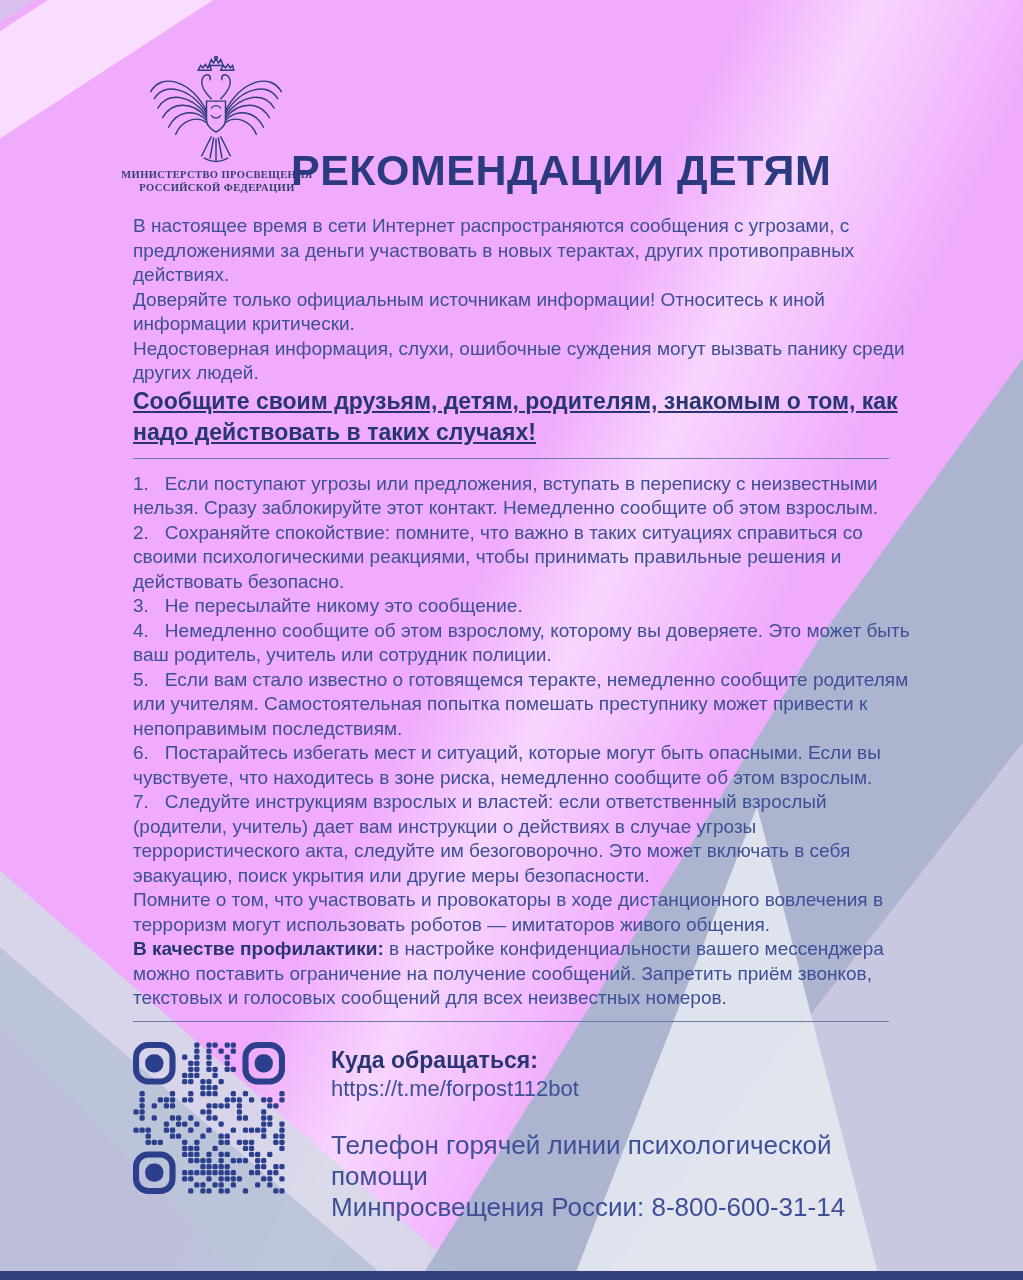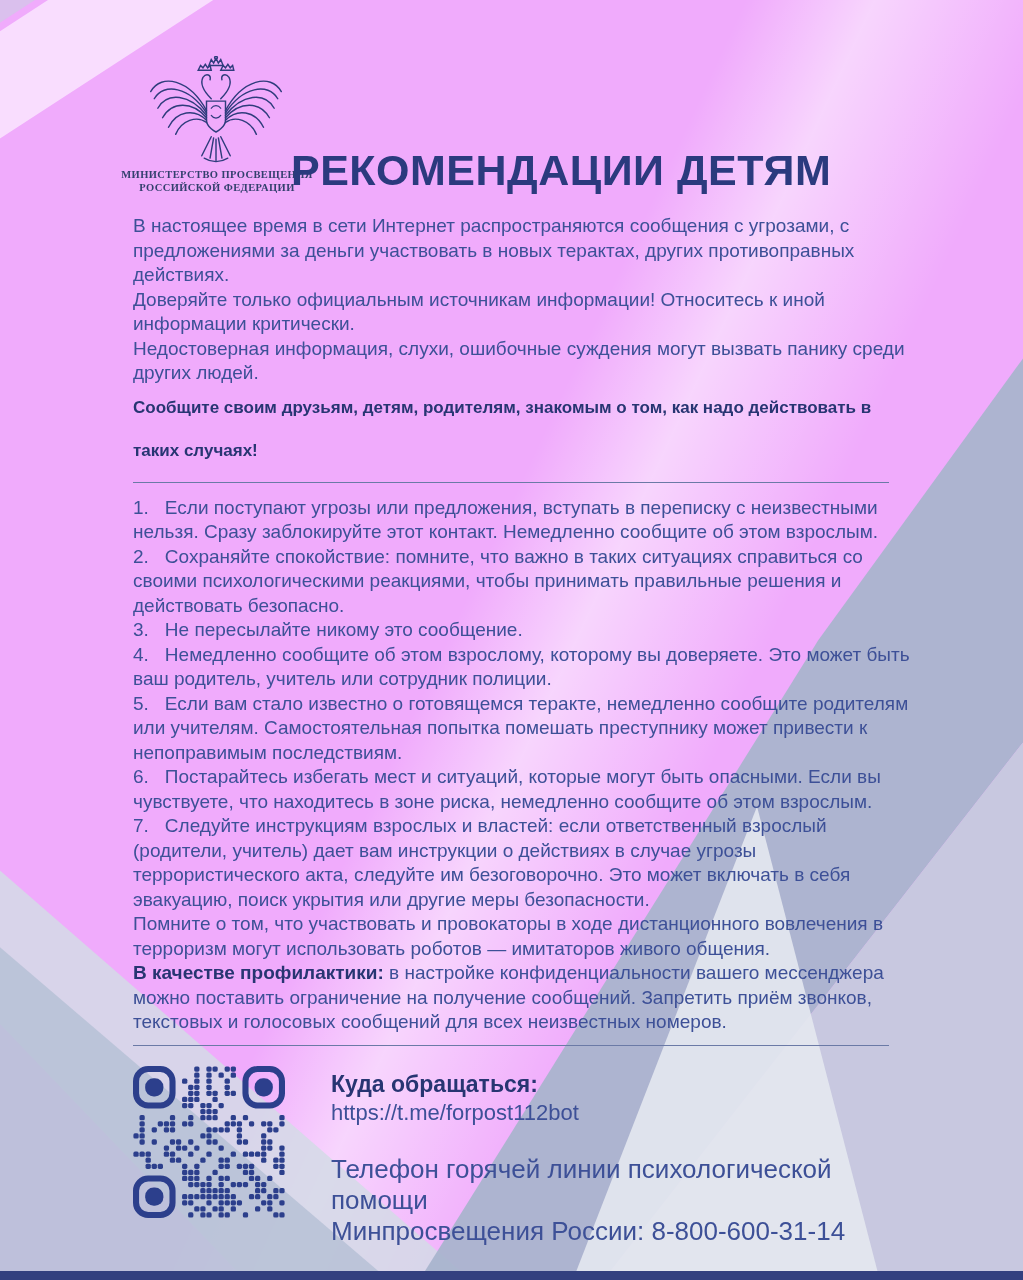--- a/index.html
+++ b/index.html
@@ -41,21 +41,21 @@
     font-size:10.5px;line-height:13px;letter-spacing:.4px;color:#33406e;font-weight:600;
   }
   .page-title{
     position:absolute;left:158px;top:146px;width:620px;
     font-size:43px;font-weight:800;letter-spacing:.5px;color:#2b3a7e;
   }
 
   .body-flow{padding-top:214px;font-size:19px;line-height:24.5px;}
   .body-flow p{margin:0;}
 
-  .callout{margin-top:14px;font-size:17px;line-height:43px;font-weight:700;color:#273572;}
+  .callout{margin-top:14px;font-size:23px;line-height:31px;font-weight:700;color:#273572;text-decoration:underline;}
   .rule{border:none;border-top:1.6px solid #6b7aa6;margin:10px 0 0 0;width:756px;}
 
   .list{margin-top:13px;}
   .list .num{margin-right:16px;}
 
   .note{margin-top:36px;}
   .prevention{margin-top:16px;}
   .prevention .lead{font-weight:700;color:#273572;}
 
   .contact-row{margin-top:20px;display:flex;align-items:flex-start;}

